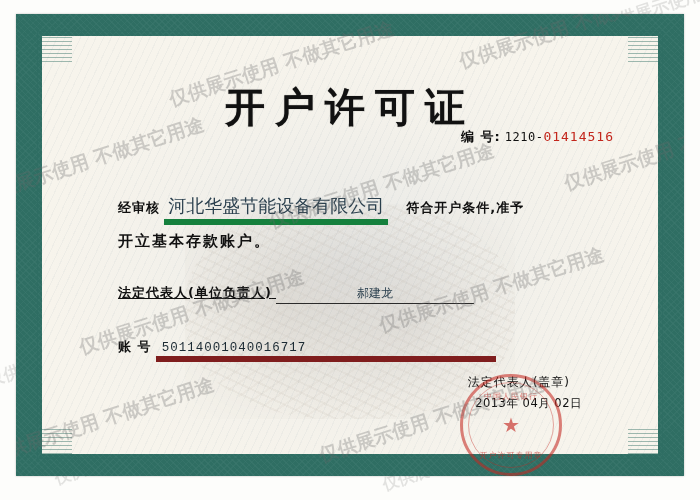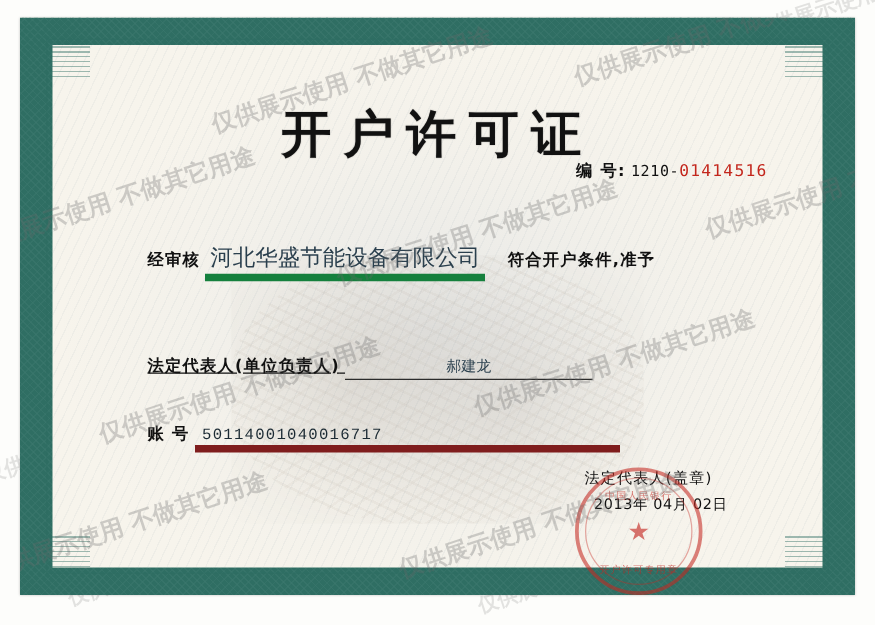--- a/index.html
+++ b/index.html
@@ -388,20 +388,21 @@
         <span class="lbl">编 号:</span>
         <span class="val">1210-</span><span class="serial-red">01414516</span>
       </div>
 
       <div class="row r-body1">
         <span class="lbl">经审核</span>
         <span class="underlined">河北华盛节能设备有限公司</span>
         <span class="lbl" style="margin-left:14px;">符合开户条件,准予</span>
       </div>
 
+      <div class="row r-body2 lbl">开立基本存款账户。</div>
 
       <div class="row r-rep">
         <span class="lbl">法定代表人(单位负责人)</span>
         <span class="underlined">郝建龙</span>
       </div>
 
 
       <div class="row r-acct">
         <span class="lbl">账 号</span>
         <span class="underlined">50114001040016717</span>

